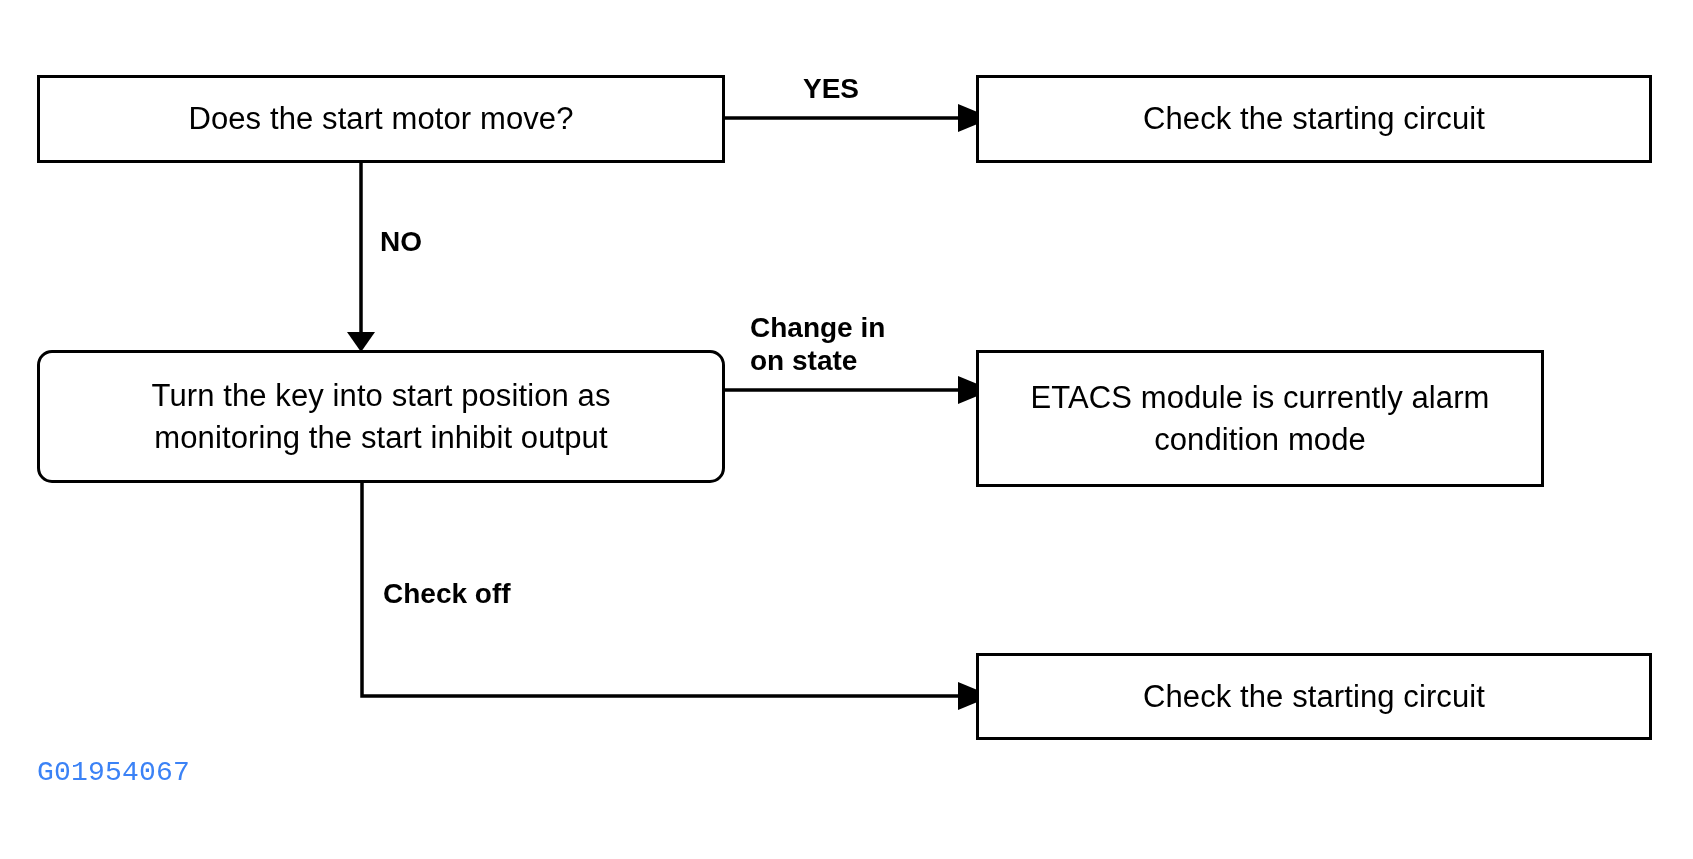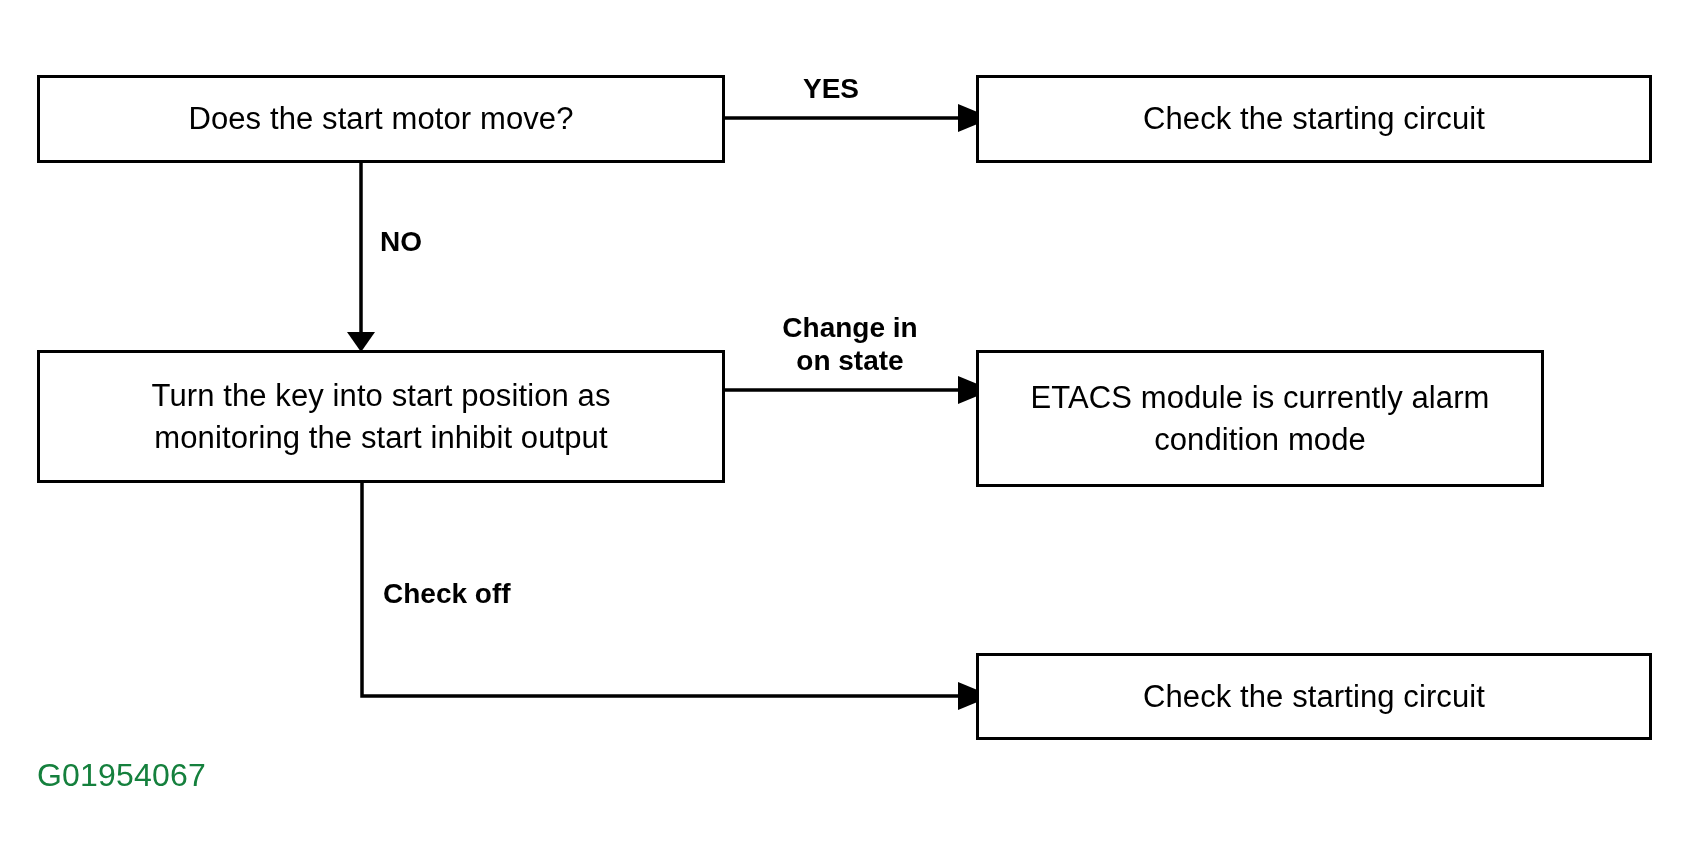--- a/index.html
+++ b/index.html
@@ -42,28 +42,27 @@
   .edge-label {
     position: absolute;
     font-family: "Liberation Sans", sans-serif;
     font-size: 28px;
     font-weight: bold;
     line-height: 1.18;
     color: #000000;
     white-space: pre-line;
   }
   .edge-label.center {
-    text-align: center;
   }
   .caption {
     position: absolute;
-    font-family: Liberation Sans, sans-serif;
-    font-size: 32px;
+    font-family: Liberation Mono, monospace;
+    font-size: 28px;
     font-weight: 400;
-    color: #15803d;
+    color: #3b82f6;
     letter-spacing: 0.2px;
   }
   svg.edges {
     position: absolute;
     left: 0;
     top: 0;
     width: 1693px;
     height: 859px;
     pointer-events: none;
   }
@@ -105,21 +104,21 @@
   </svg>
 
   <div class="node" style="left:37px; top:75px; width:688px; height:88px;">
     <span class="node-label">Does the start motor move?</span>
   </div>
 
   <div class="node" style="left:976px; top:75px; width:676px; height:88px;">
     <span class="node-label">Check the starting circuit</span>
   </div>
 
-  <div class="node" style="left:37px; top:350px; width:688px; height:133px;">
+  <div class="node" style="left:37px; top:350px; width:688px; height:133px;border-radius:15px;">
     <span class="node-label">Turn the key into start position as
 monitoring the start inhibit output</span>
   </div>
 
   <div class="node" style="left:976px; top:350px; width:568px; height:137px;">
     <span class="node-label">ETACS module is currently alarm
 condition mode</span>
   </div>
 
   <div class="node" style="left:976px; top:653px; width:676px; height:87px;">

